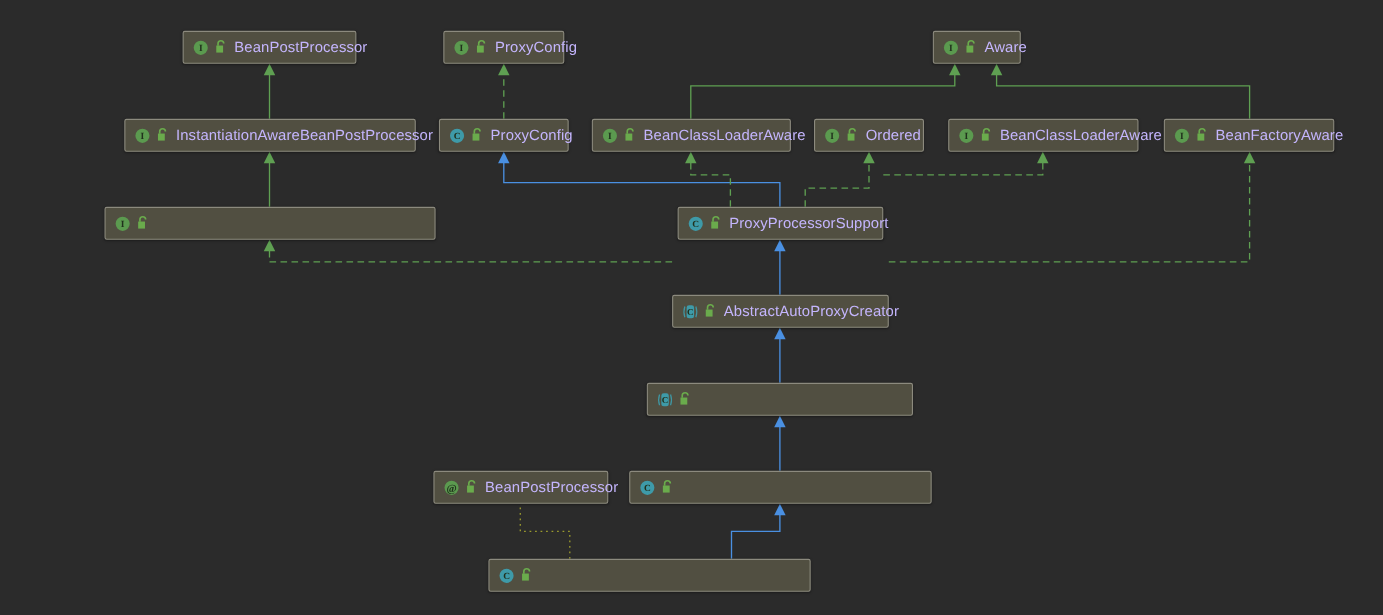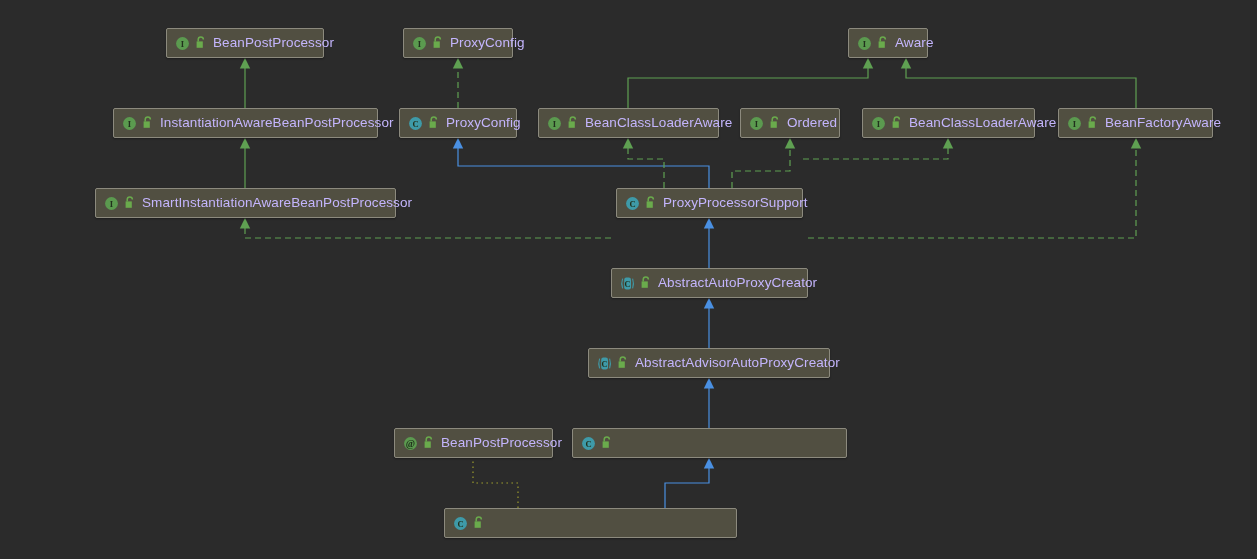--- a/index.html
+++ b/index.html
@@ -271,21 +271,20 @@
             <circle cx="7.5" cy="7.5" r="6.4" fill="#5b9a4f"></circle>
             <text x="7.5" y="10.7" text-anchor="middle" font-size="8.6" font-family="Liberation Serif, serif" font-weight="bold" fill="#20301c">I</text>
           </svg>
         </span>
         <span class="lock-icon">
           <svg width="12" height="14" viewBox="0 0 12 14">
             <path d="M3.2 5.6 V3.6 a2.6 2.6 0 0 1 5.2 0" stroke="#6aab4c" stroke-width="1.5" fill="none"></path>
             <rect x="1.6" y="5.4" width="6.2" height="6.4" fill="#6aab4c"></rect>
           </svg>
         </span>
-        <span class="node-label">SmartInstantiationAwareBeanPostProcessor</span>
       </div>
       <div class="node" style="left: 616px; top: 188px; width: 187px;">
         <span class="kind-icon">
           <svg width="15" height="15" viewBox="0 0 15 15">
             <circle cx="7.5" cy="7.5" r="6.4" fill="#3e9aa8"></circle>
             <text x="7.5" y="10.7" text-anchor="middle" font-size="8.6" font-family="Liberation Serif, serif" font-weight="bold" fill="#20301c">C</text>
           </svg>
         </span>
         <span class="lock-icon">
           <svg width="12" height="14" viewBox="0 0 12 14">
@@ -320,21 +319,20 @@
             <path d="M12.6 2.6 Q14.3 7.5 12.6 12.4" stroke="#3e9aa8" stroke-width="1.1" fill="none" opacity="0.95"></path>
             <text x="7.5" y="10.7" text-anchor="middle" font-size="8.2" font-family="Liberation Serif, serif" font-weight="bold" fill="#20301c">C</text>
           </svg>
         </span>
         <span class="lock-icon">
           <svg width="12" height="14" viewBox="0 0 12 14">
             <path d="M3.2 5.6 V3.6 a2.6 2.6 0 0 1 5.2 0" stroke="#6aab4c" stroke-width="1.5" fill="none"></path>
             <rect x="1.6" y="5.4" width="6.2" height="6.4" fill="#6aab4c"></rect>
           </svg>
         </span>
-        <span class="node-label">AbstractAdvisorAutoProxyCreator</span>
       </div>
       <div class="node" style="left: 394px; top: 428px; width: 159px;">
         <span class="kind-icon">
           <svg width="15" height="15" viewBox="0 0 15 15">
             <circle cx="7.5" cy="7.5" r="6.4" fill="#5b9a4f"></circle>
             <text x="7.5" y="11" text-anchor="middle" font-size="10" font-family="Liberation Serif, serif" font-weight="bold" fill="#20301c">@</text>
           </svg>
         </span>
         <span class="lock-icon">
           <svg width="12" height="14" viewBox="0 0 12 14">

